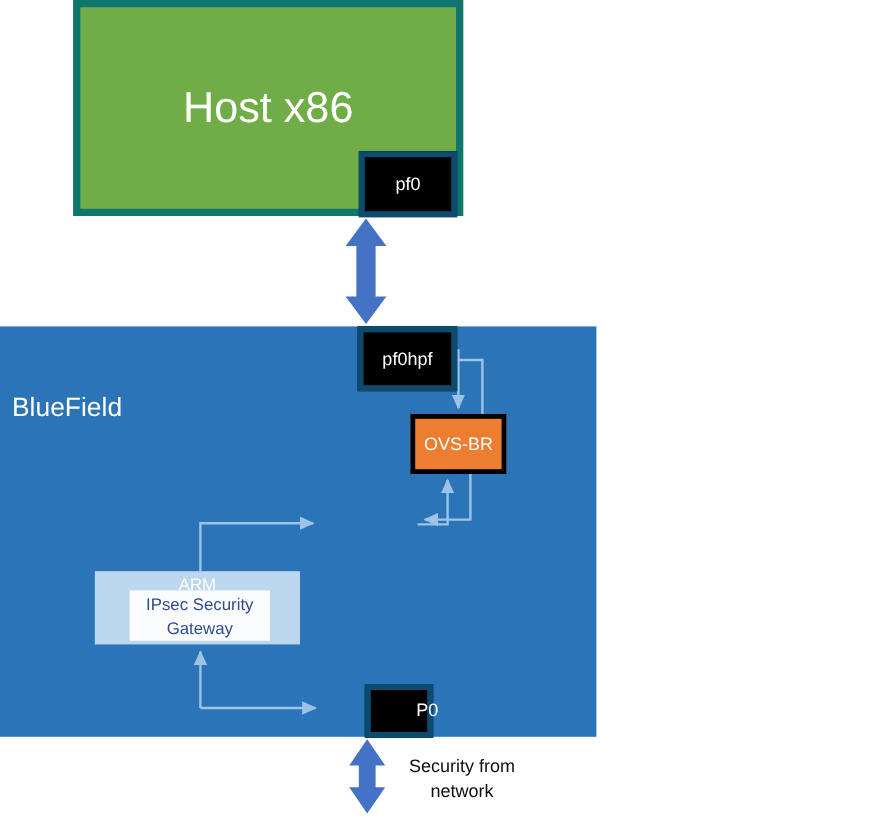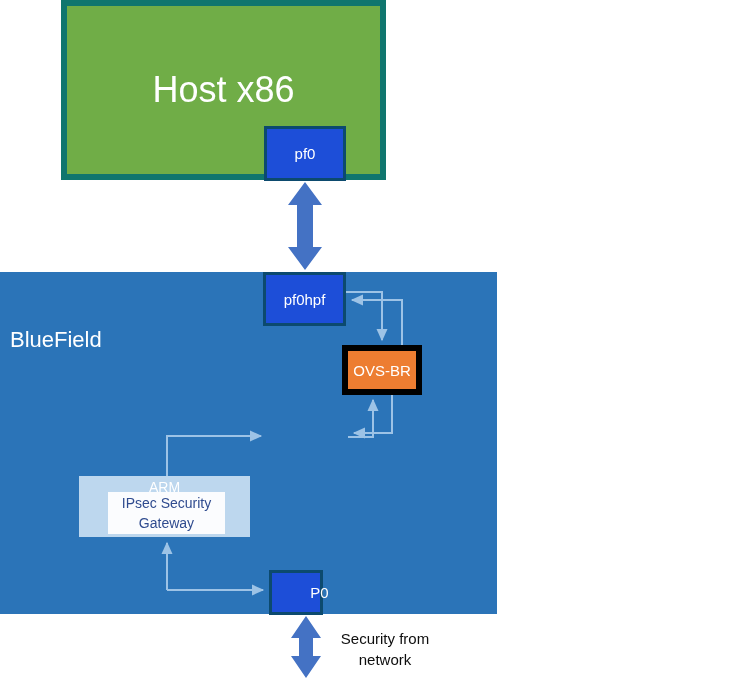--- a/index.html
+++ b/index.html
@@ -49,35 +49,36 @@
     position: absolute;
     left: 10px; top: 278px;
     color: #ffffff;
     font-size: 22px;
     line-height: 28px;
     margin-top: 48px;
   }
 
   
   .port {
-    background: #1d4ed8;
-    border: 3px solid #0c4a6e;
+    background: #000000;
+    border: 5px solid #0c4a6e;
     color: #ffffff;
     font-size: 15px;
+    margin-left: 35px;
   }
   #pf0-box   { left: 264px; top: 126px; width: 82px; height: 55px; }
   #pf0hpf-box{ left: 263px; top: 272px; width: 83px; height: 54px; }
   #sf-box    { left: 267px; top: 411px; width: 81px; height: 52px; }
   #p0-box    { left: 269px; top: 570px; width: 54px; height: 45px; padding-left: 47px; }
 
   
   #ovsbr-box {
     left: 342px; top: 345px; width: 80px; height: 50px;
     background: #ED7D31;
-    border: 6px solid #000000;
+    border: 4px solid #000000;
     color: #ffffff;
     font-size: 15px;
   }
 
   
   #arm-box {
     left: 79px; top: 476px; width: 171px; height: 61px;
     background: #BDD7EE;
     display: block;
   }

